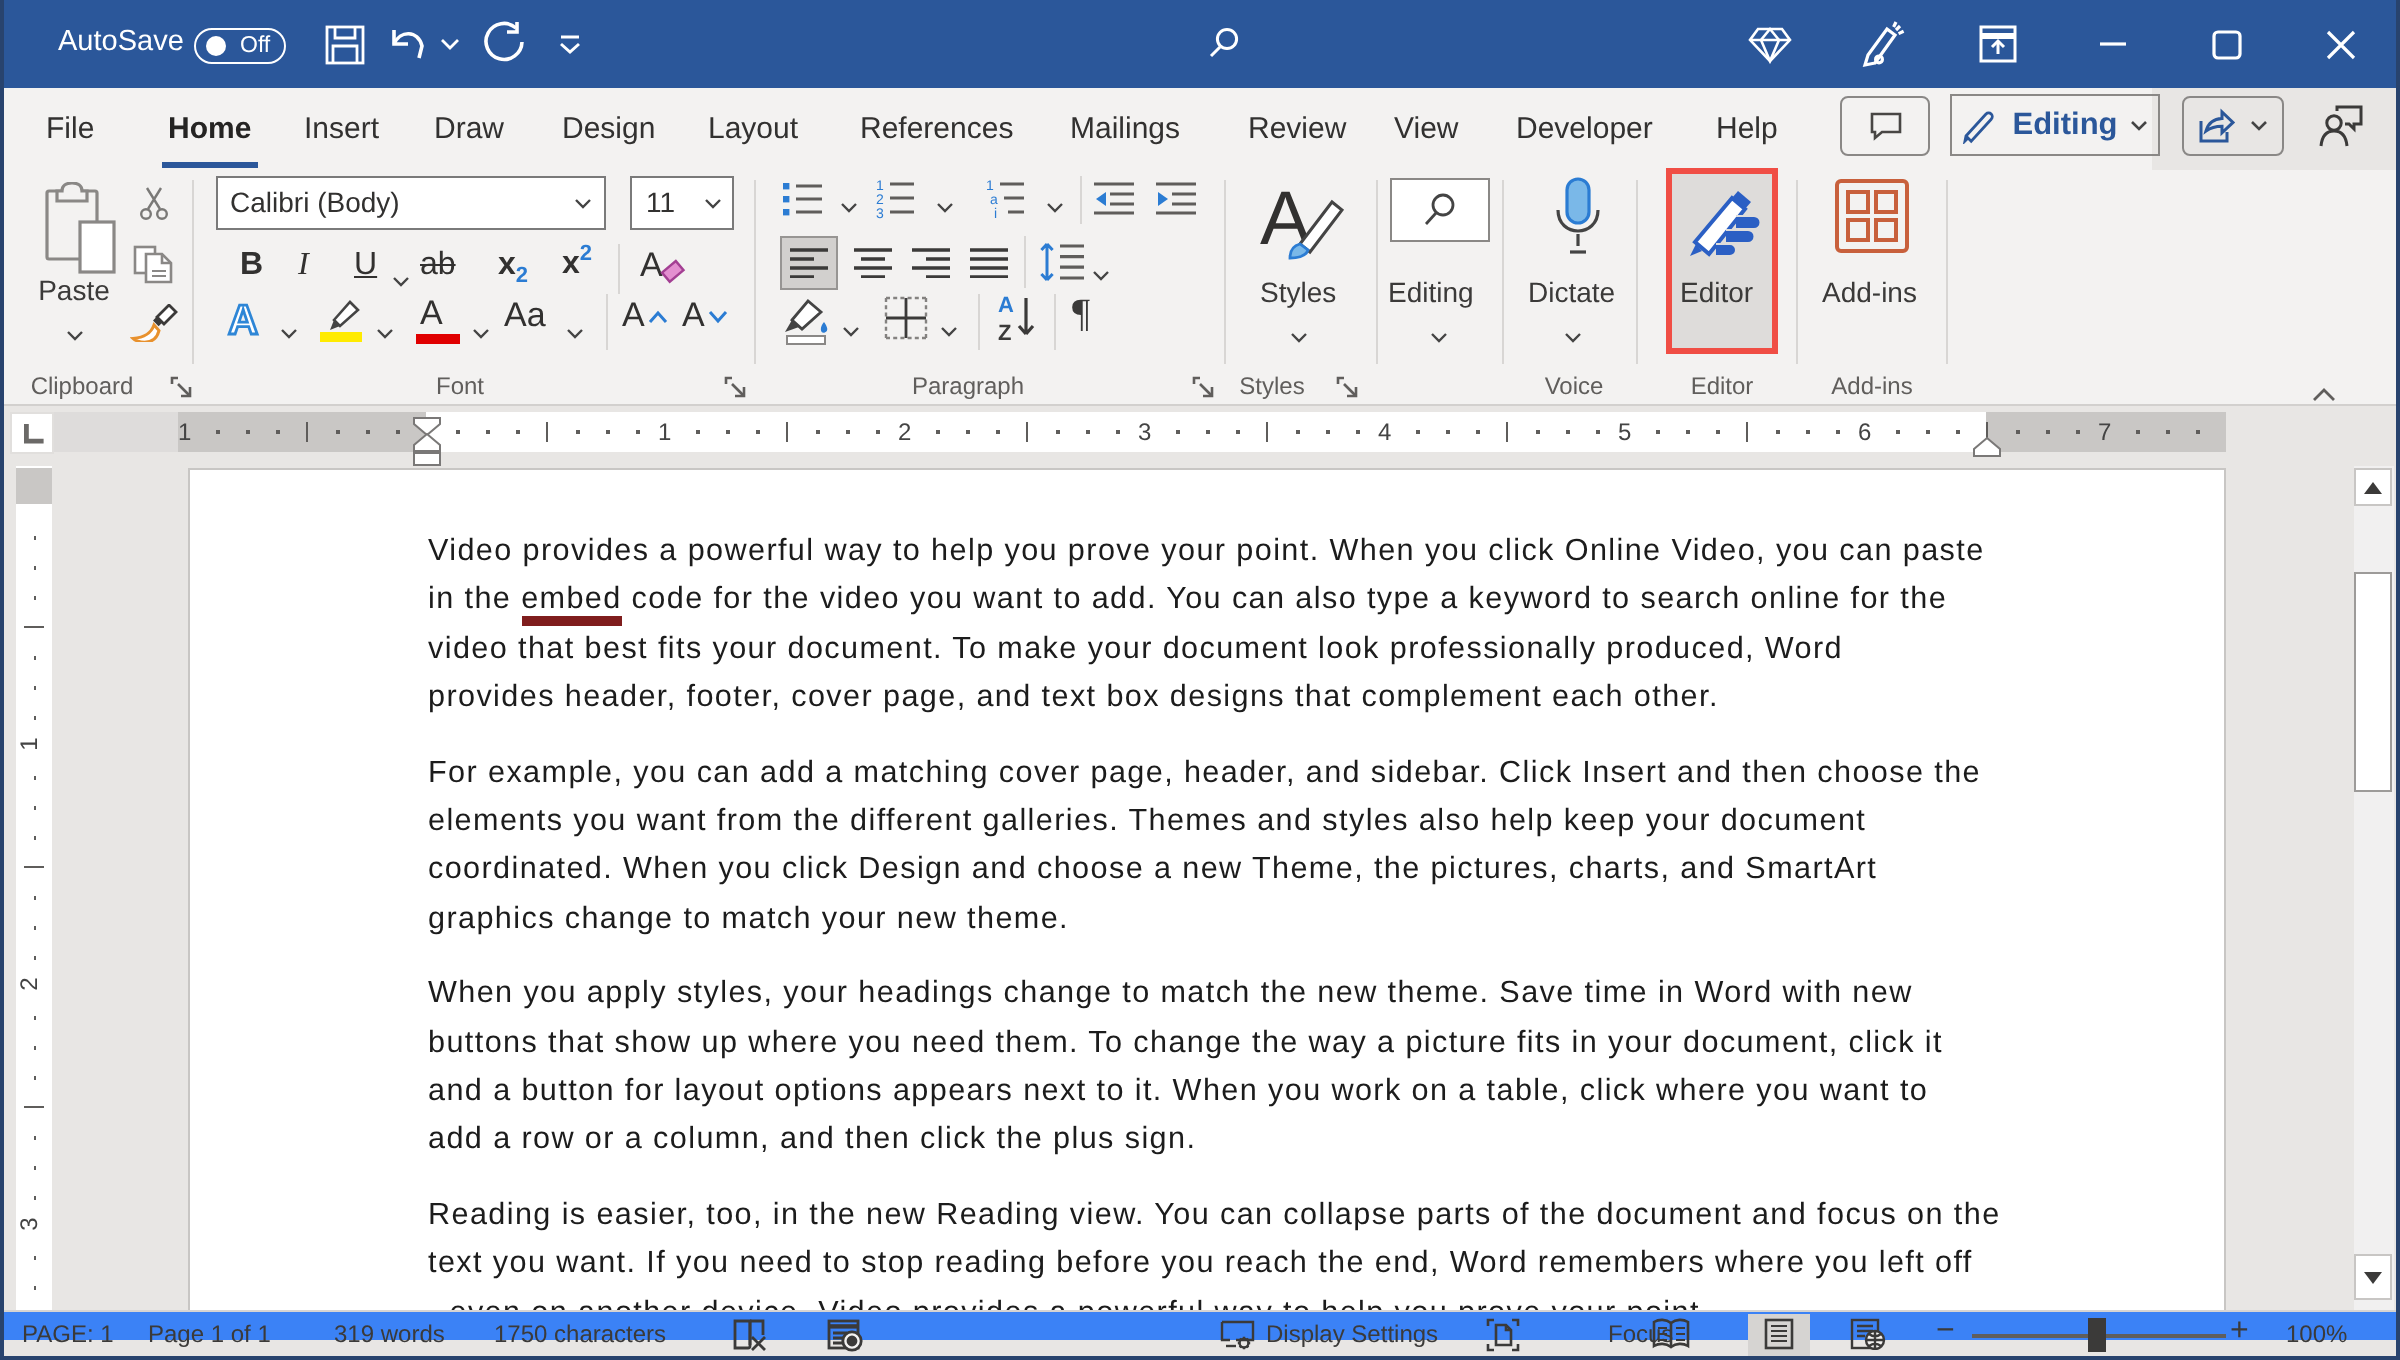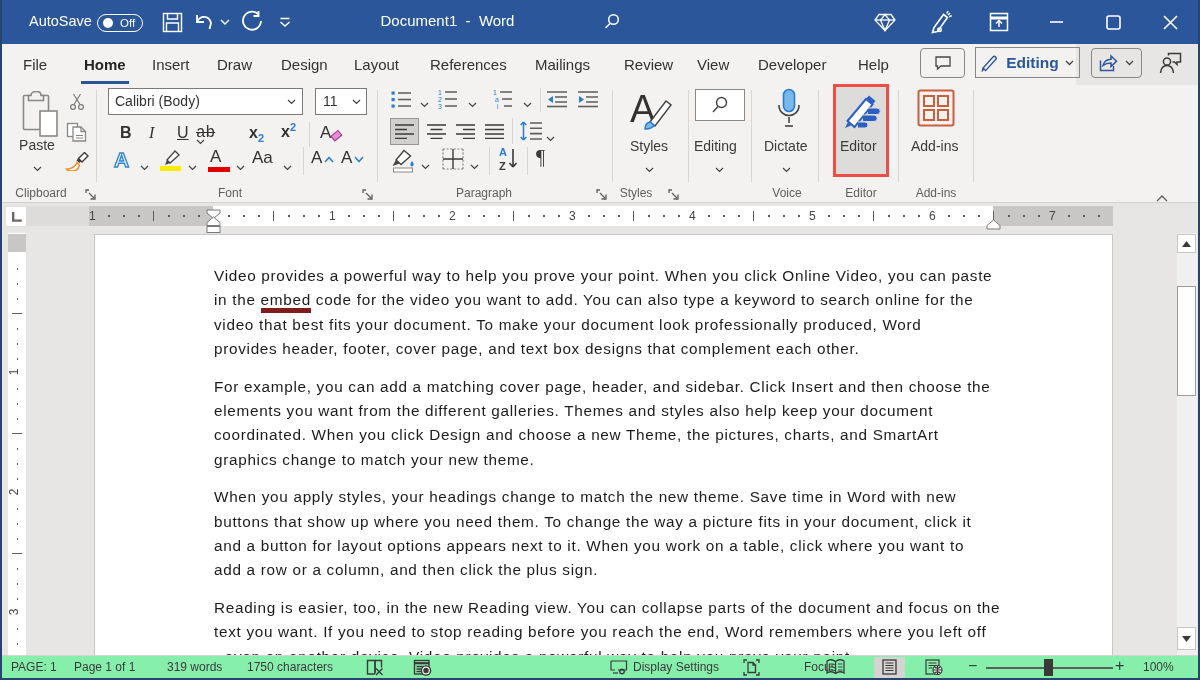--- a/index.html
+++ b/index.html
@@ -43,21 +43,21 @@
 
 #docarea { position:absolute; left:0; top:233px; width:1200px; height:422px; background:#e8e6e4; overflow:hidden; }
 #vruler { position:absolute; left:8px; top:0; width:18px; height:422px; background:#fff; }
 #page { position:absolute; left:94px; top:1px; width:1019px; height:421px; background:#fff; border:1px solid #c8c6c4; border-bottom:none; }
 #doctext { position:absolute; left:214px; top:19px; width:800px; font-size:15.3px; line-height:24.4px; color:#1c1c1c; letter-spacing:0.7px; white-space:nowrap;}
 #doctext p { margin-bottom:13px;margin-top:12px; }
 #scrollbar { position:absolute; left:1177px; top:0; width:20px; height:422px; background:#f1f0f0; }
 .sbtn { position:absolute; left:0px; width:19px; background:#fff; border:1px solid #c8c6c4; display:flex; align-items:center; justify-content:center; }
 
 
-#statusbar { position:absolute; left:0; top:655px; width:1200px; height:26px; background:#86efac; border-top:1px solid #d6d4d2; font-size:12px; color:#3b3a39;text-align:right; }
+#statusbar { position:absolute; left:0; top:655px; width:1200px; height:15px; background:#3b82f6; border-top:1px solid #d6d4d2; font-size:12px; color:#3b3a39;text-align:right; }
 #statusbar .it { position:absolute; top:4px; }
 
 
 #bleft { position:absolute; left:0; top:0; width:2px; height:680px; background:#28436e; }
 #bright { position:absolute; left:1198px; top:0; width:2px; height:680px; background:#28436e; }
 #bbottom { position:absolute; left:0; top:678px; width:1200px; height:2px; background:#28436e; }
 </style>
 </head>
 <body>
 
@@ -92,21 +92,20 @@
         <path d="M17 4 a9 9 0 1 0 3 7" fill="none" stroke="#fff" stroke-width="1.8"></path>
         <path d="M17.5 1 v5 h-5" fill="none" stroke="#fff" stroke-width="1.8"></path>
       </svg>
   </span>
   <span class="tbicon" style="left:276px;width:18px;">
     <svg width="12" height="11" viewBox="0 0 12 11">
         <path d="M1.5 1.5 h9" stroke="#fff" stroke-width="1.5"></path>
         <path d="M1.5 5 l4.5 4 4.5-4" fill="none" stroke="#fff" stroke-width="1.5"></path>
       </svg>
   </span>
-  <span id="doctitle">Document1&nbsp;&nbsp;-&nbsp;&nbsp;Word</span>
   <span class="tbicon" style="left:598px;width:28px;">
     <svg width="22" height="22" viewBox="0 0 22 22">
         <circle cx="12.5" cy="8.5" r="4.8" fill="none" stroke="#fff" stroke-width="1.5"></circle>
         <path d="M9 12.5 L4.5 17" stroke="#fff" stroke-width="1.5"></path>
       </svg>
   </span>
   <span class="tbicon" style="left:872px;width:26px;">
     <svg width="22" height="19" viewBox="0 0 22 19">
         <g fill="none" stroke="#fff" stroke-width="1.3">
           <path d="M5 1.5 h12 l4 5.5 -10 10.5 -10-10.5 z"></path>
@@ -275,21 +274,21 @@
         <path d="M1 1 l3.5 3.5 L8 1" fill="none" stroke="#444" stroke-width="1.2"></path>
       </svg>
   </span>
 
   <span class="abs" style="left:120px;top:39px;font-size:16px;font-weight:bold;color:#323130;">B</span>
   <span class="abs" style="left:149px;top:39px;font-size:16px;font-style:italic;font-family:'Liberation Serif',serif;color:#323130;">I</span>
   <span class="abs" style="left:177px;top:39px;font-size:16px;text-decoration:underline;color:#323130;">U</span>
   <span class="abs" style="left:196px;top:46px;"><svg width="9" height="6" viewBox="0 0 9 6">
         <path d="M1 1 l3.5 3.5 L8 1" fill="none" stroke="#444" stroke-width="1.2"></path>
       </svg></span>
-  <span class="abs" style="left:196px;top:39px;font-size:16px;text-decoration:line-through;color:#323130;font-family:Liberation Mono, monospace;">ab</span>
+  <span class="abs" style="left:210px;top:39px;font-size:16px;text-decoration:line-through;color:#323130;">ab</span>
   <span class="abs" style="left:249px;top:39px;font-size:16px;font-weight:bold;color:#323130;">x<span style="font-size:11px;color:#2b7cd3;position:relative;top:4px;">2</span></span>
   <span class="abs" style="left:281px;top:36px;font-size:16px;font-weight:bold;color:#323130;">x<span style="font-size:11px;color:#2b7cd3;vertical-align:super;">2</span></span>
   <span class="gsep" style="left:309px;top:37px;height:25px;"></span>
   <span class="abs" style="left:320px;top:37px;">
     <svg width="26" height="22" viewBox="0 0 26 22">
         <text x="0" y="16" font-size="17" fill="#323130">A</text>
         <rect x="12" y="11" width="9" height="6" transform="rotate(-40 16 14)" fill="#e38fd0" stroke="#a33f93" stroke-width="1.2"></rect>
       </svg>
   </span>
 

